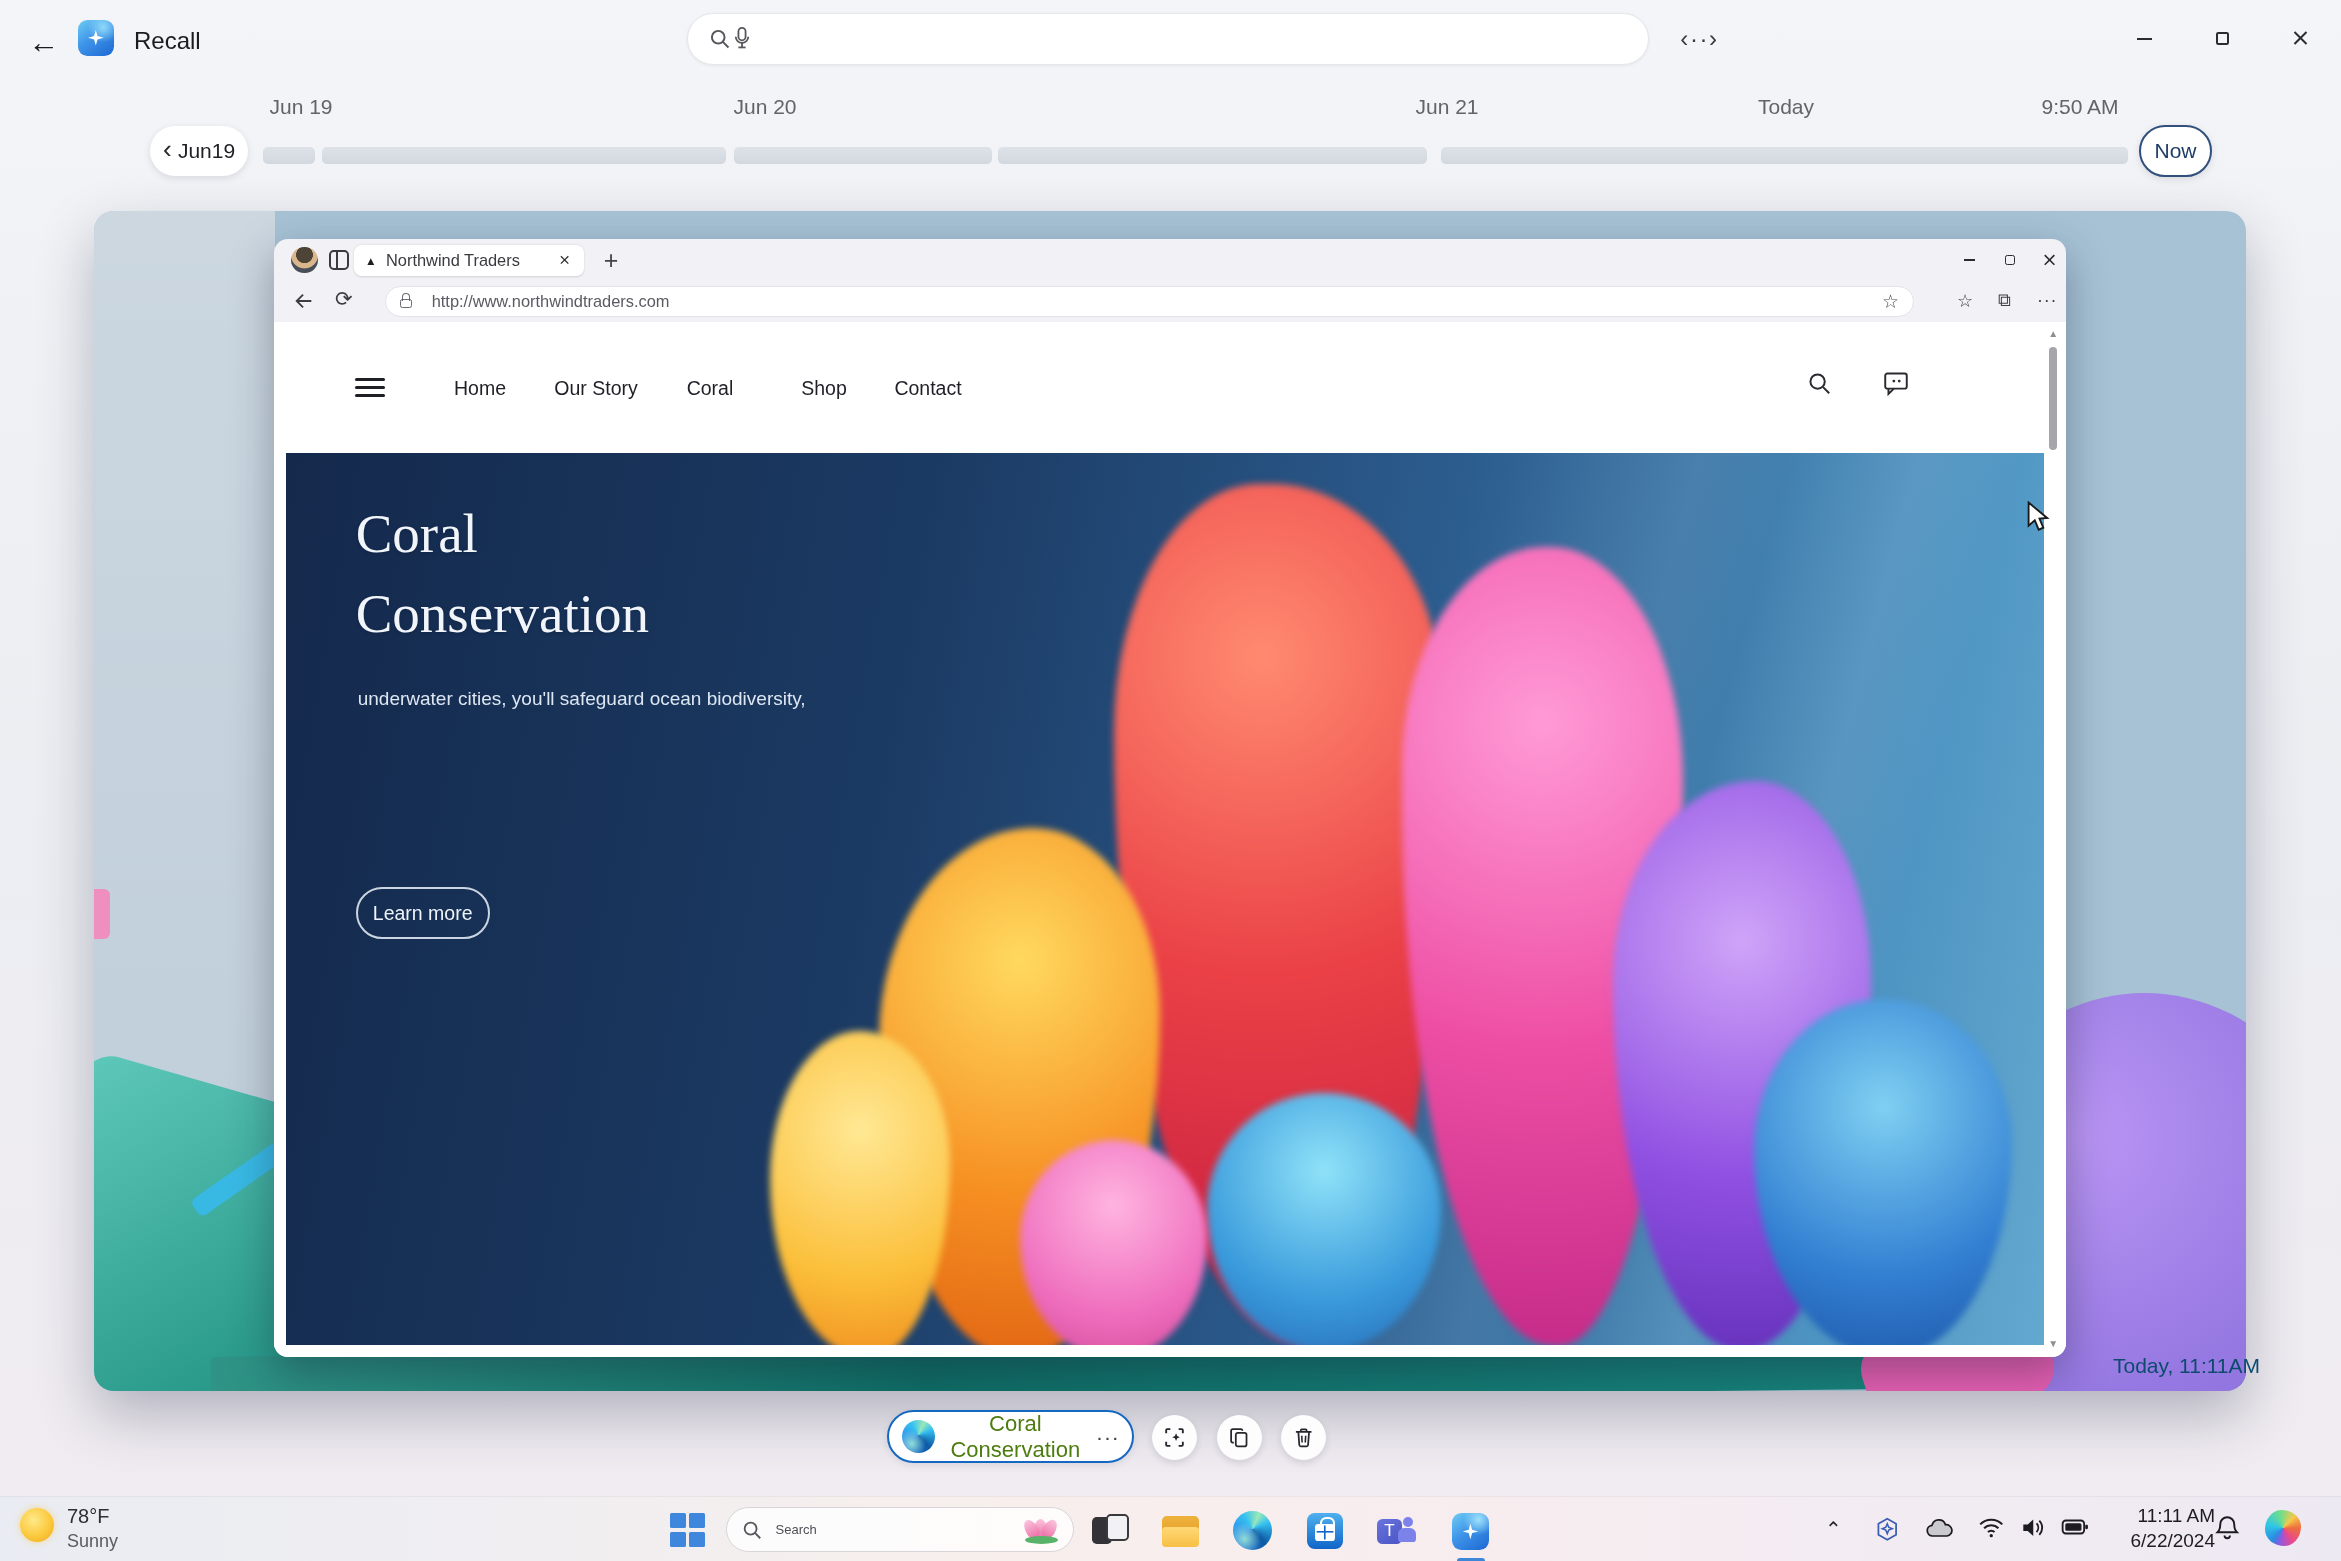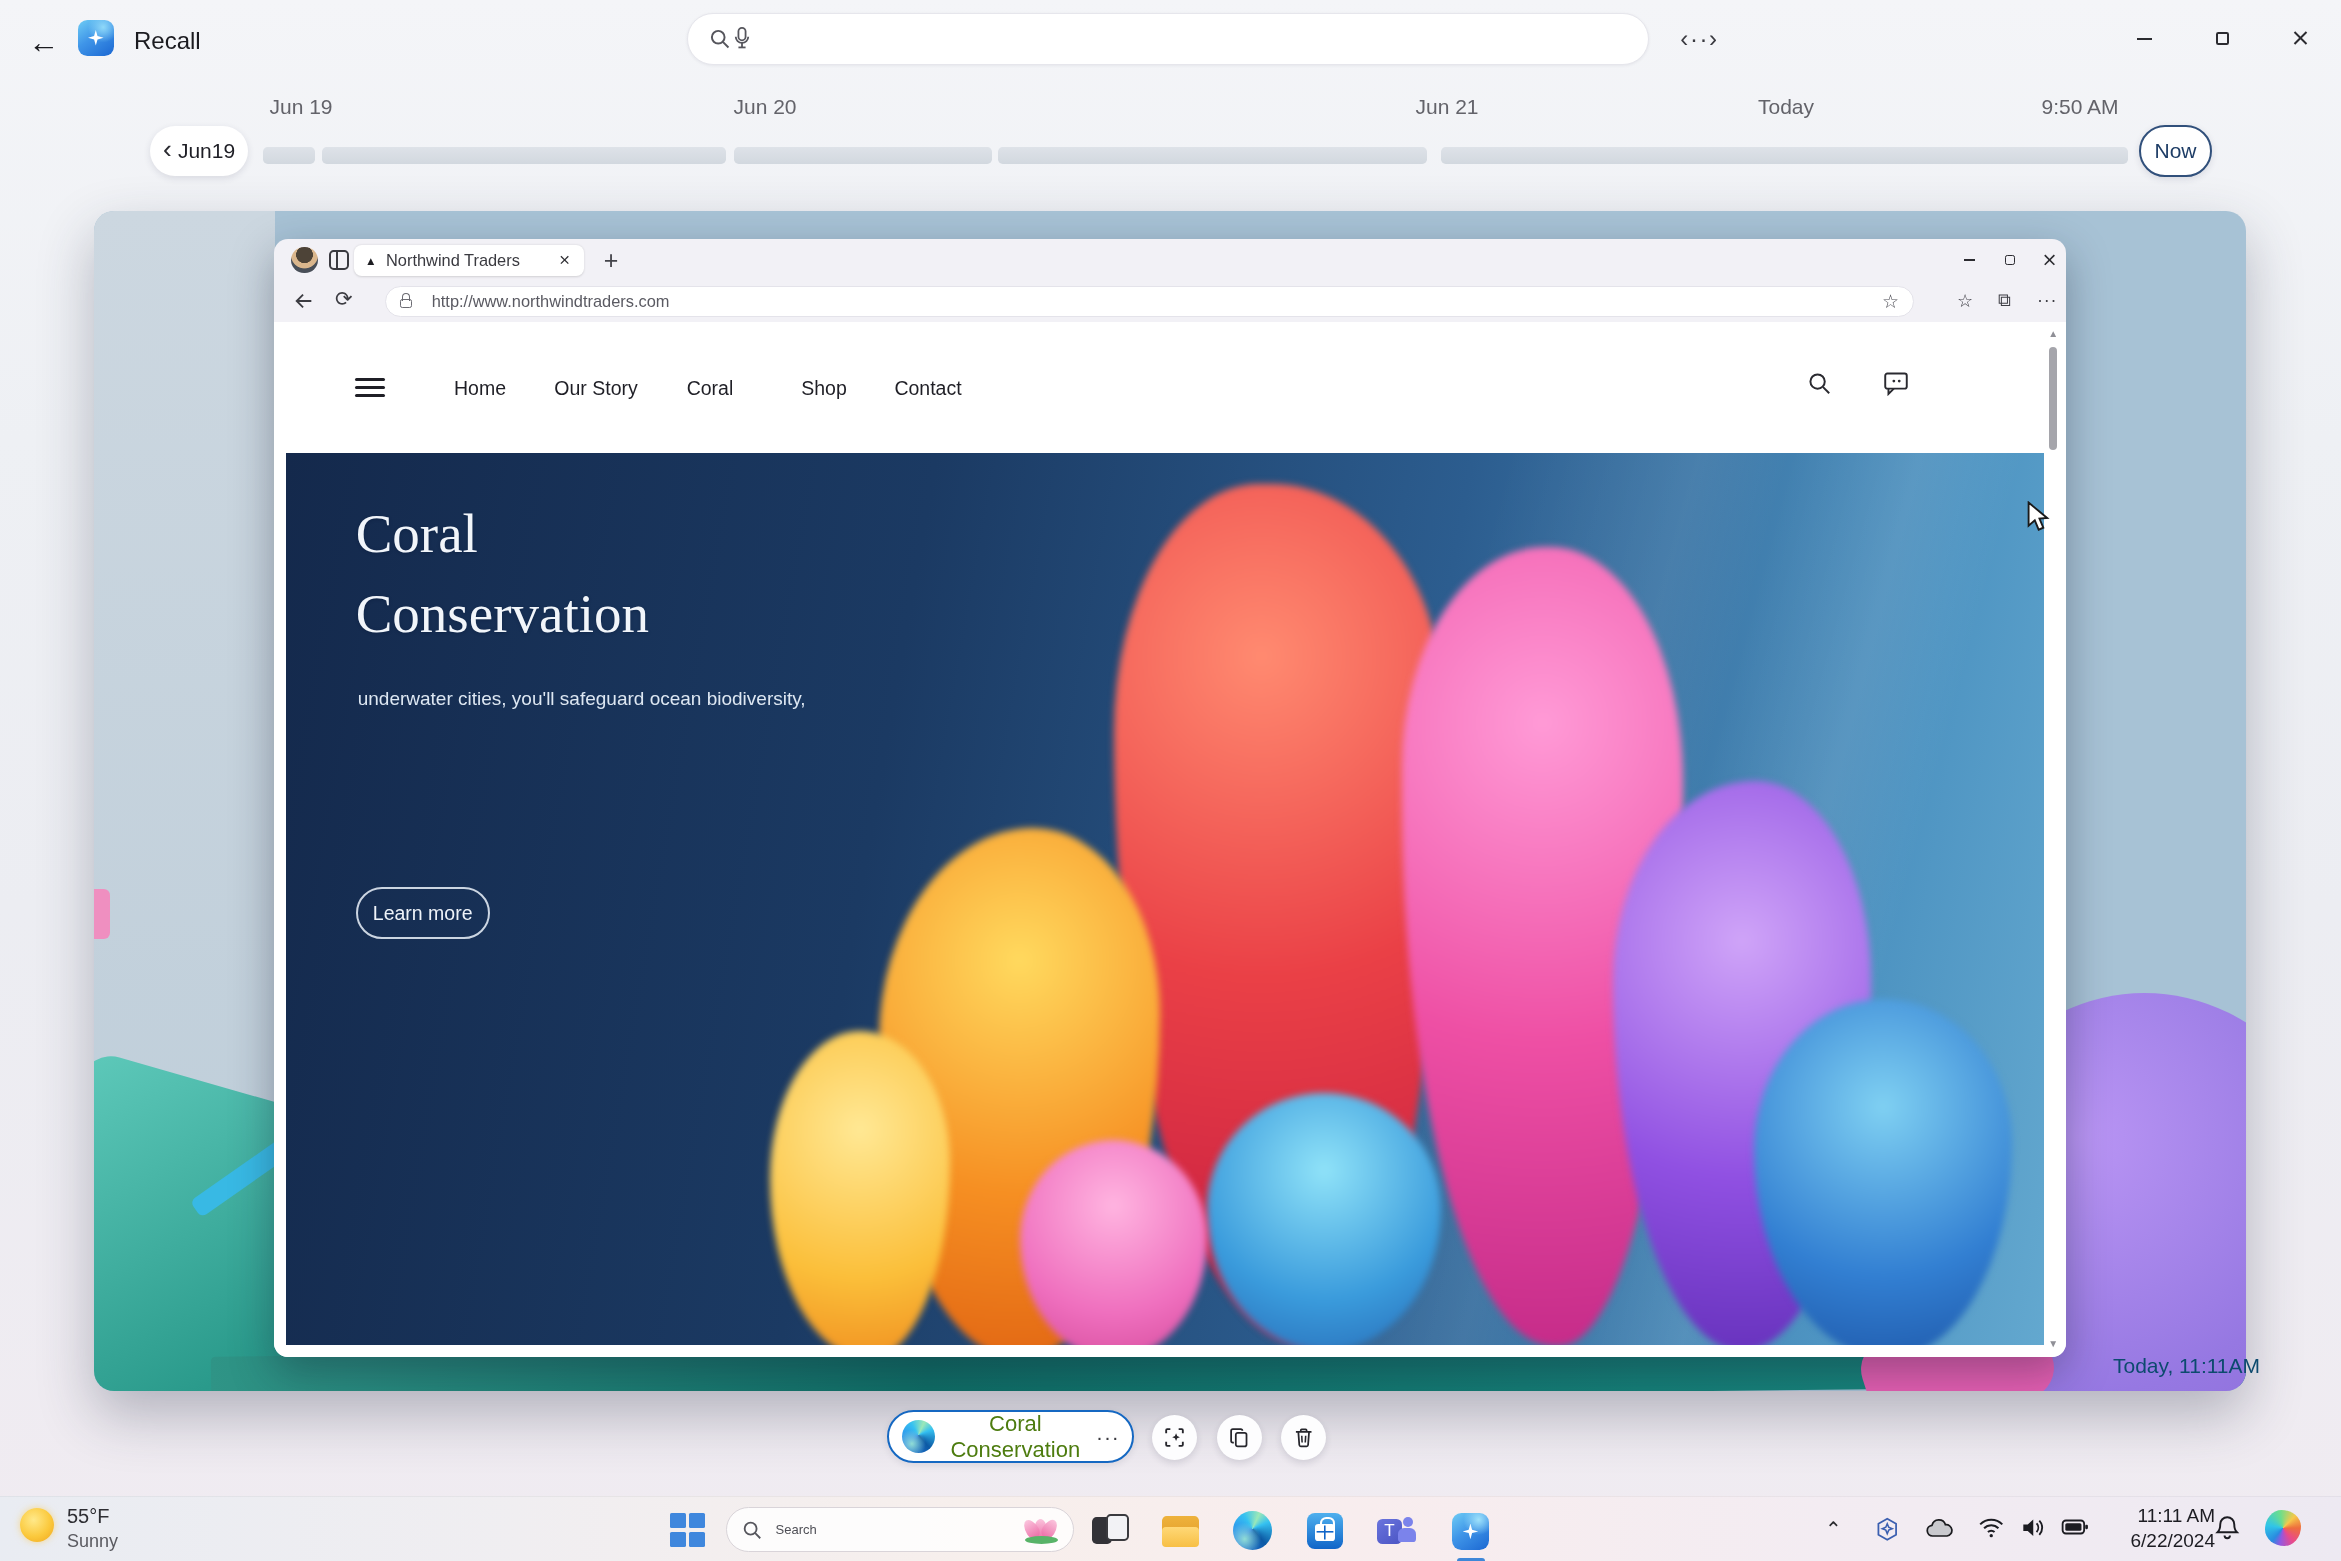--- a/index.html
+++ b/index.html
@@ -357,21 +357,21 @@
   <svg width="23.4" height="23.4" viewBox="0 0 24 24">
     <path d="M4 6 h16 M9 6 V4.5 a1 1 0 0 1 1-1 h4 a1 1 0 0 1 1 1 V6 M6.5 6 l1 13.5 a1.5 1.5 0 0 0 1.5 1.3 h6 a1.5 1.5 0 0 0 1.5-1.3 L17.5 6" fill="none" stroke="#26262c" stroke-width="1.8"></path>
     <line x1="10" y1="10" x2="10.4" y2="17" stroke="#26262c" stroke-width="1.6"></line>
     <line x1="14" y1="10" x2="13.6" y2="17" stroke="#26262c" stroke-width="1.6"></line>
   </svg>
 </div>
 <div class="ts-label">Today, 11:11AM</div>
 
 <div class="taskbar">
   <div class="sun"></div>
-  <div class="wx-t">55°F</div>
+  <div class="wx-t">78°F</div>
   <div class="wx-c">Sunny</div>
 
   <div class="start">
       <span></span>
     </div>
 
   <div class="tb-search">
     <svg width="22" height="22" viewBox="0 0 24 24">
         <circle cx="10.5" cy="10.5" r="6.5" fill="none" stroke="#55555c" stroke-width="2"></circle>
         <line x1="15.5" y1="15.5" x2="21" y2="21" stroke="#55555c" stroke-width="2"></line>

